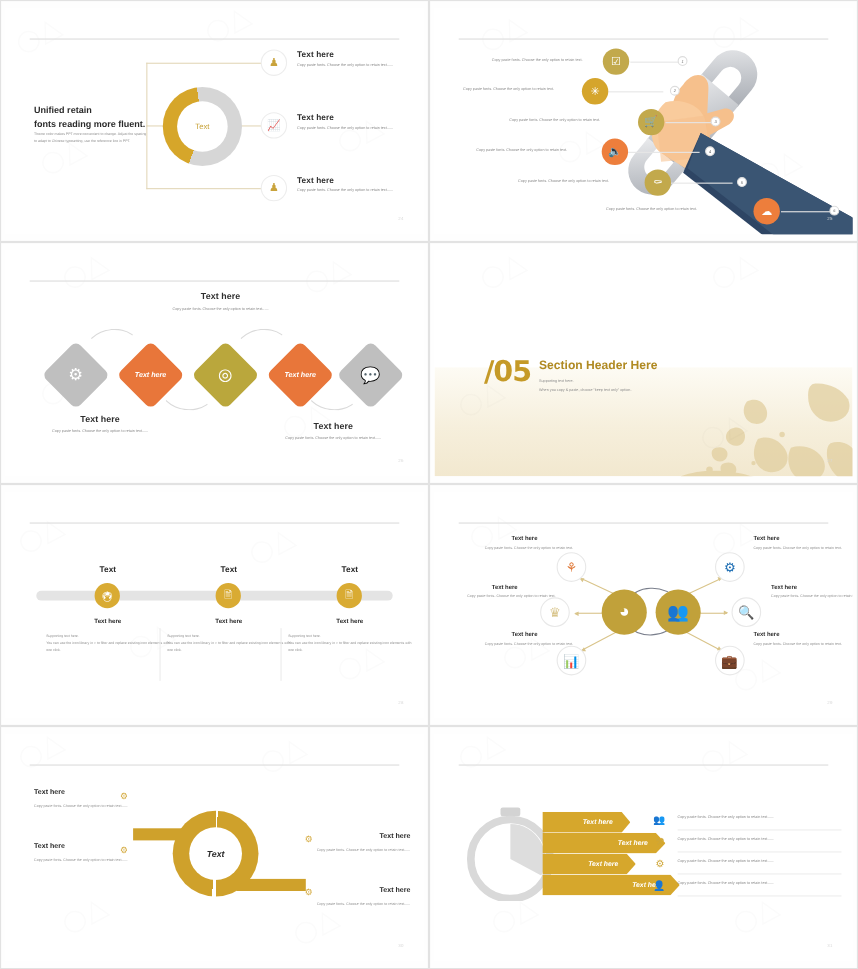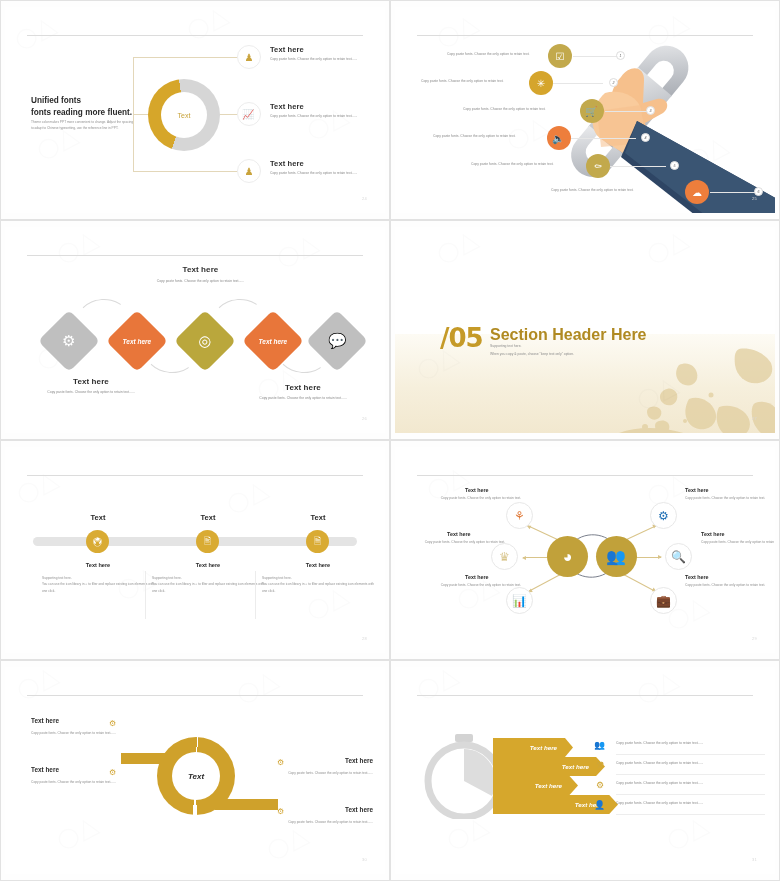--- a/index.html
+++ b/index.html
@@ -85,21 +85,21 @@
   .dia .glyph { transform:rotate(-45deg); font-size:15px; color:#fff; }
   .arcline { position:absolute; border:1px solid #dadada; border-radius:50%;
              border-color:#dadada transparent transparent transparent; }
 
   
   .s4-bg { position:absolute; left:0; right:0; top:107px; bottom:0;
            background:linear-gradient(180deg,#fdfbf4 0%, #f6efdc 55%, #f2e8cf 100%); }
   .s4-map { position:absolute; right:-4px; top:120px; width:220px; height:110px; opacity:.85; }
   .s4-num { position:absolute; left:45px; top:96px; font-size:26px; font-weight:bold;
             color:#C59A28; letter-spacing:-1px; font-family:"DejaVu Sans", sans-serif; }
-  .s4-t  { position:absolute; left:95px; top:99px; font-size:16px; font-weight:bold; color:#B08A22; }
+  .s4-t  { position:absolute; left:95px; top:99px; font-size:11px; font-weight:bold; color:#B08A22; }
   .s4-s1 { position:absolute; left:95px; top:117px; font-size:3.4px; color:#8d8d8d; }
   .s4-s2 { position:absolute; left:95px; top:125px; font-size:3.4px; color:#8d8d8d; }
 
   
   .s5-bar { position:absolute; left:28px; right:28px; top:90px; height:9px; background:#e4e4e4; border-radius:5px; }
   .s5-node { position:absolute; top:83px; width:23px; height:23px; border-radius:50%;
              background:#D9AB33; display:flex; align-items:center; justify-content:center;
              font-size:9px; color:#fff; }
   .s5-top { position:absolute; top:66px; font-size:7.5px; font-weight:bold; color:#2a2a2a; text-align:center; }
   .s5-sub { position:absolute; top:115px; font-size:5.6px; font-weight:bold; color:#2a2a2a; text-align:center; }
@@ -149,21 +149,21 @@
     <div class="slide-inner">
       <div class="wm">
         <span style="left:8px;top:10px;">○△</span>
         <span style="left:180px;top:0px;">○△</span>
         <span style="left:300px;top:100px;">○△</span>
         <span style="left:30px;top:120px;">○△</span>
       </div>
       <div class="hrule"></div>
 
       <div class="s1-head">
-        <div>Unified fonts</div>
+        <div>Unified retain</div>
         <div>fonts reading more fluent.</div>
       </div>
       <div class="s1-sub">Theme color makes PPT more convenient to change. Adjust the spacing to adapt to Chinese typesetting, use the reference line in PPT.</div>
 
       <div class="conn" style="left:128px;top:50px;width:105px;height:1px;"></div>
       <div class="conn" style="left:128px;top:50px;width:1px;height:58px;"></div>
       <div class="conn" style="left:128px;top:107px;width:105px;height:1px;"></div>
       <div class="conn" style="left:128px;top:107px;width:1px;height:58px;"></div>
       <div class="conn" style="left:128px;top:164px;width:105px;height:1px;"></div>
 

